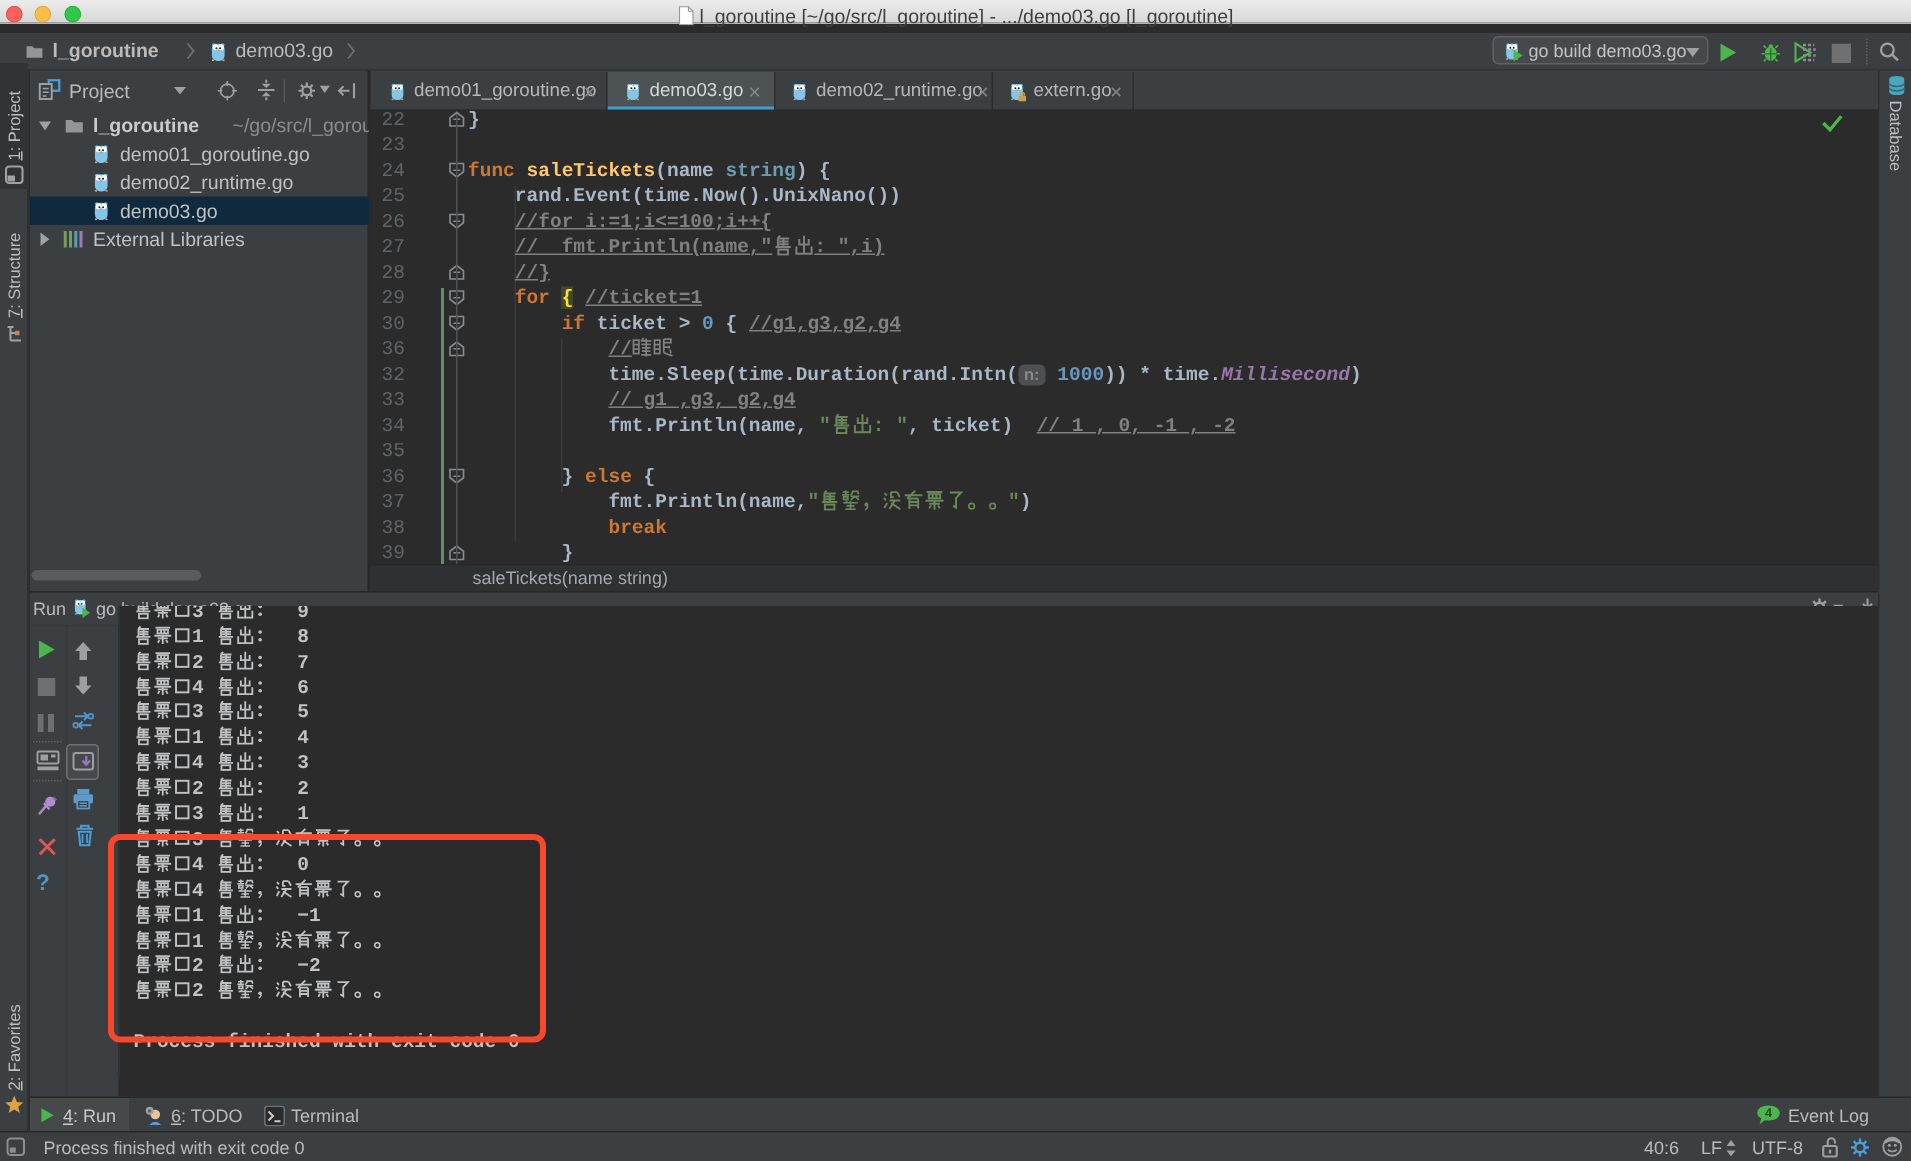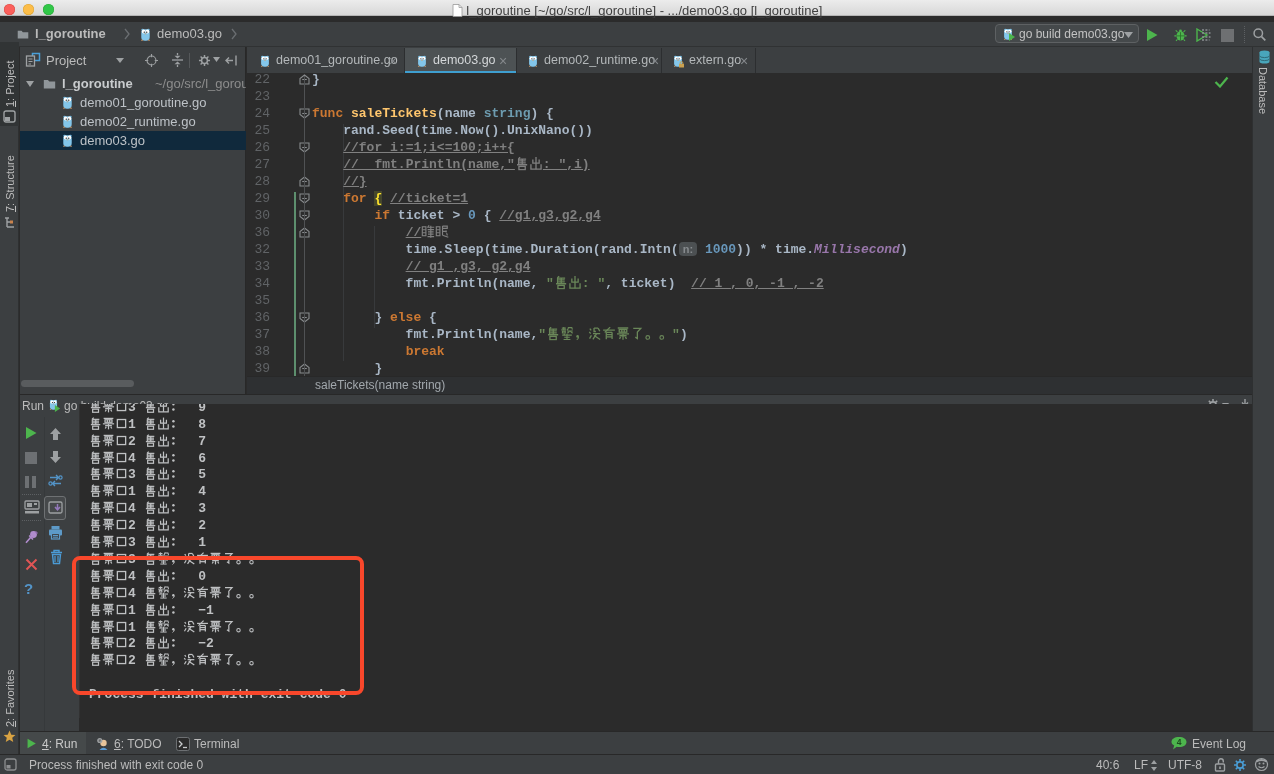--- a/index.html
+++ b/index.html
@@ -346,20 +346,31 @@
       <svg class="icon" style="left:41px;top:2px" width="13" height="15" viewBox="0 0 16 16">
             <use href="#go"></use>
           </svg>
       <span style="position:absolute;left:60px">demo02_runtime.go</span>
     </div>
     <div class="trow" style="top:57px;background:#10293c">
       <svg class="icon" style="left:41px;top:2px" width="13" height="15" viewBox="0 0 16 16">
             <use href="#go"></use>
           </svg>
       <span style="position:absolute;left:60px">demo03.go</span>
+    </div>
+    <div class="trow" style="top:76px">
+      <svg class="icon" style="left:6px;top:5px" width="8" height="9">
+            <path d="M1 0 L7 4.5 L1 9 Z" fill="#9ea1a3"></path>
+          </svg>
+      <svg class="icon" style="left:22px;top:3px" width="14" height="13" viewBox="0 0 14 13">
+            <path d="M1.5 1 V12 M5 1 V12" stroke="#739e5e" stroke-width="2"></path>
+            <path d="M8.5 1 V12" stroke="#5a9bb5" stroke-width="2"></path>
+            <path d="M12 1 V12" stroke="#9d7bb0" stroke-width="2"></path>
+          </svg>
+      <span style="position:absolute;left:42px">External Libraries</span>
     </div>
   </div>
   <div class="abs" style="left:1px;top:333px;width:113px;height:7px;background:#595c5e;border-radius:3.5px"></div>
 </div>
 
 <div id="tabs" class="abs">
   <div class="tab" style="left:2px;width:155px">
     <svg class="icon" style="left:10px;top:6px" width="12" height="14" viewBox="0 0 16 16">
           <use href="#go"></use>
         </svg>
@@ -457,21 +468,21 @@
       <path d="M1 1 H10 V6.5 L5.5 10 L1 6.5 Z" fill="#2b2b2b" stroke="#888b8d" stroke-width="1.1"></path>
       <path d="M3.2 5.5 H7.8" stroke="#888b8d" stroke-width="1.1"></path>
     </svg>
     <svg style="position:absolute;left:299px;top:363px" width="11" height="11" viewBox="0 0 11 11">
       <path d="M1 10 H10 V4.5 L5.5 1 L1 4.5 Z" fill="#2b2b2b" stroke="#888b8d" stroke-width="1.1"></path>
       <path d="M3.2 5.5 H7.8" stroke="#888b8d" stroke-width="1.1"></path>
     </svg>
 <div style="position:absolute;left:304px;top:76px;width:1px;height:300px;background:#505254"></div>
 <div class="cl" style="top:71px">}</div>
     <div class="cl" style="top:105px"><b class="k">func </b><b style="color:#ffc66d">saleTickets</b>(name <b style="color:#6d9cb0">string</b>) {</div>
-    <div class="cl" style="top:122px">    rand.Seed(time.Now().UnixNano())</div>
+    <div class="cl" style="top:122px">    rand.Event(time.Now().UnixNano())</div>
     <div class="cl" style="top:139px">    <b class="c">//for i:=1;i&lt;=100;i++{</b></div>
     <div class="cl" style="top:156px">    <b class="c">//  fmt.Println(name,"<svg class="cjc" viewBox="0 0 16 16">
           <use href="#g-shou"></use>
         </svg><svg class="cjc" viewBox="0 0 16 16">
           <use href="#g-chu"></use>
         </svg>: ",i)</b></div>
     <div class="cl" style="top:173px">    <b class="c">//}</b></div>
     <div class="cl" style="top:190px">    <b class="k">for</b> <b class="brc">{</b> <b class="c">//ticket=1</b></div>
     <div class="cl" style="top:207px">        <b class="k">if</b> ticket &gt; <b style="color:#6897bb">0</b> { <b class="c">//g1,g3,g2,g4</b></div>
     <div class="cl" style="top:224px">            <b class="c">//<svg class="cjc" viewBox="0 0 16 16">

